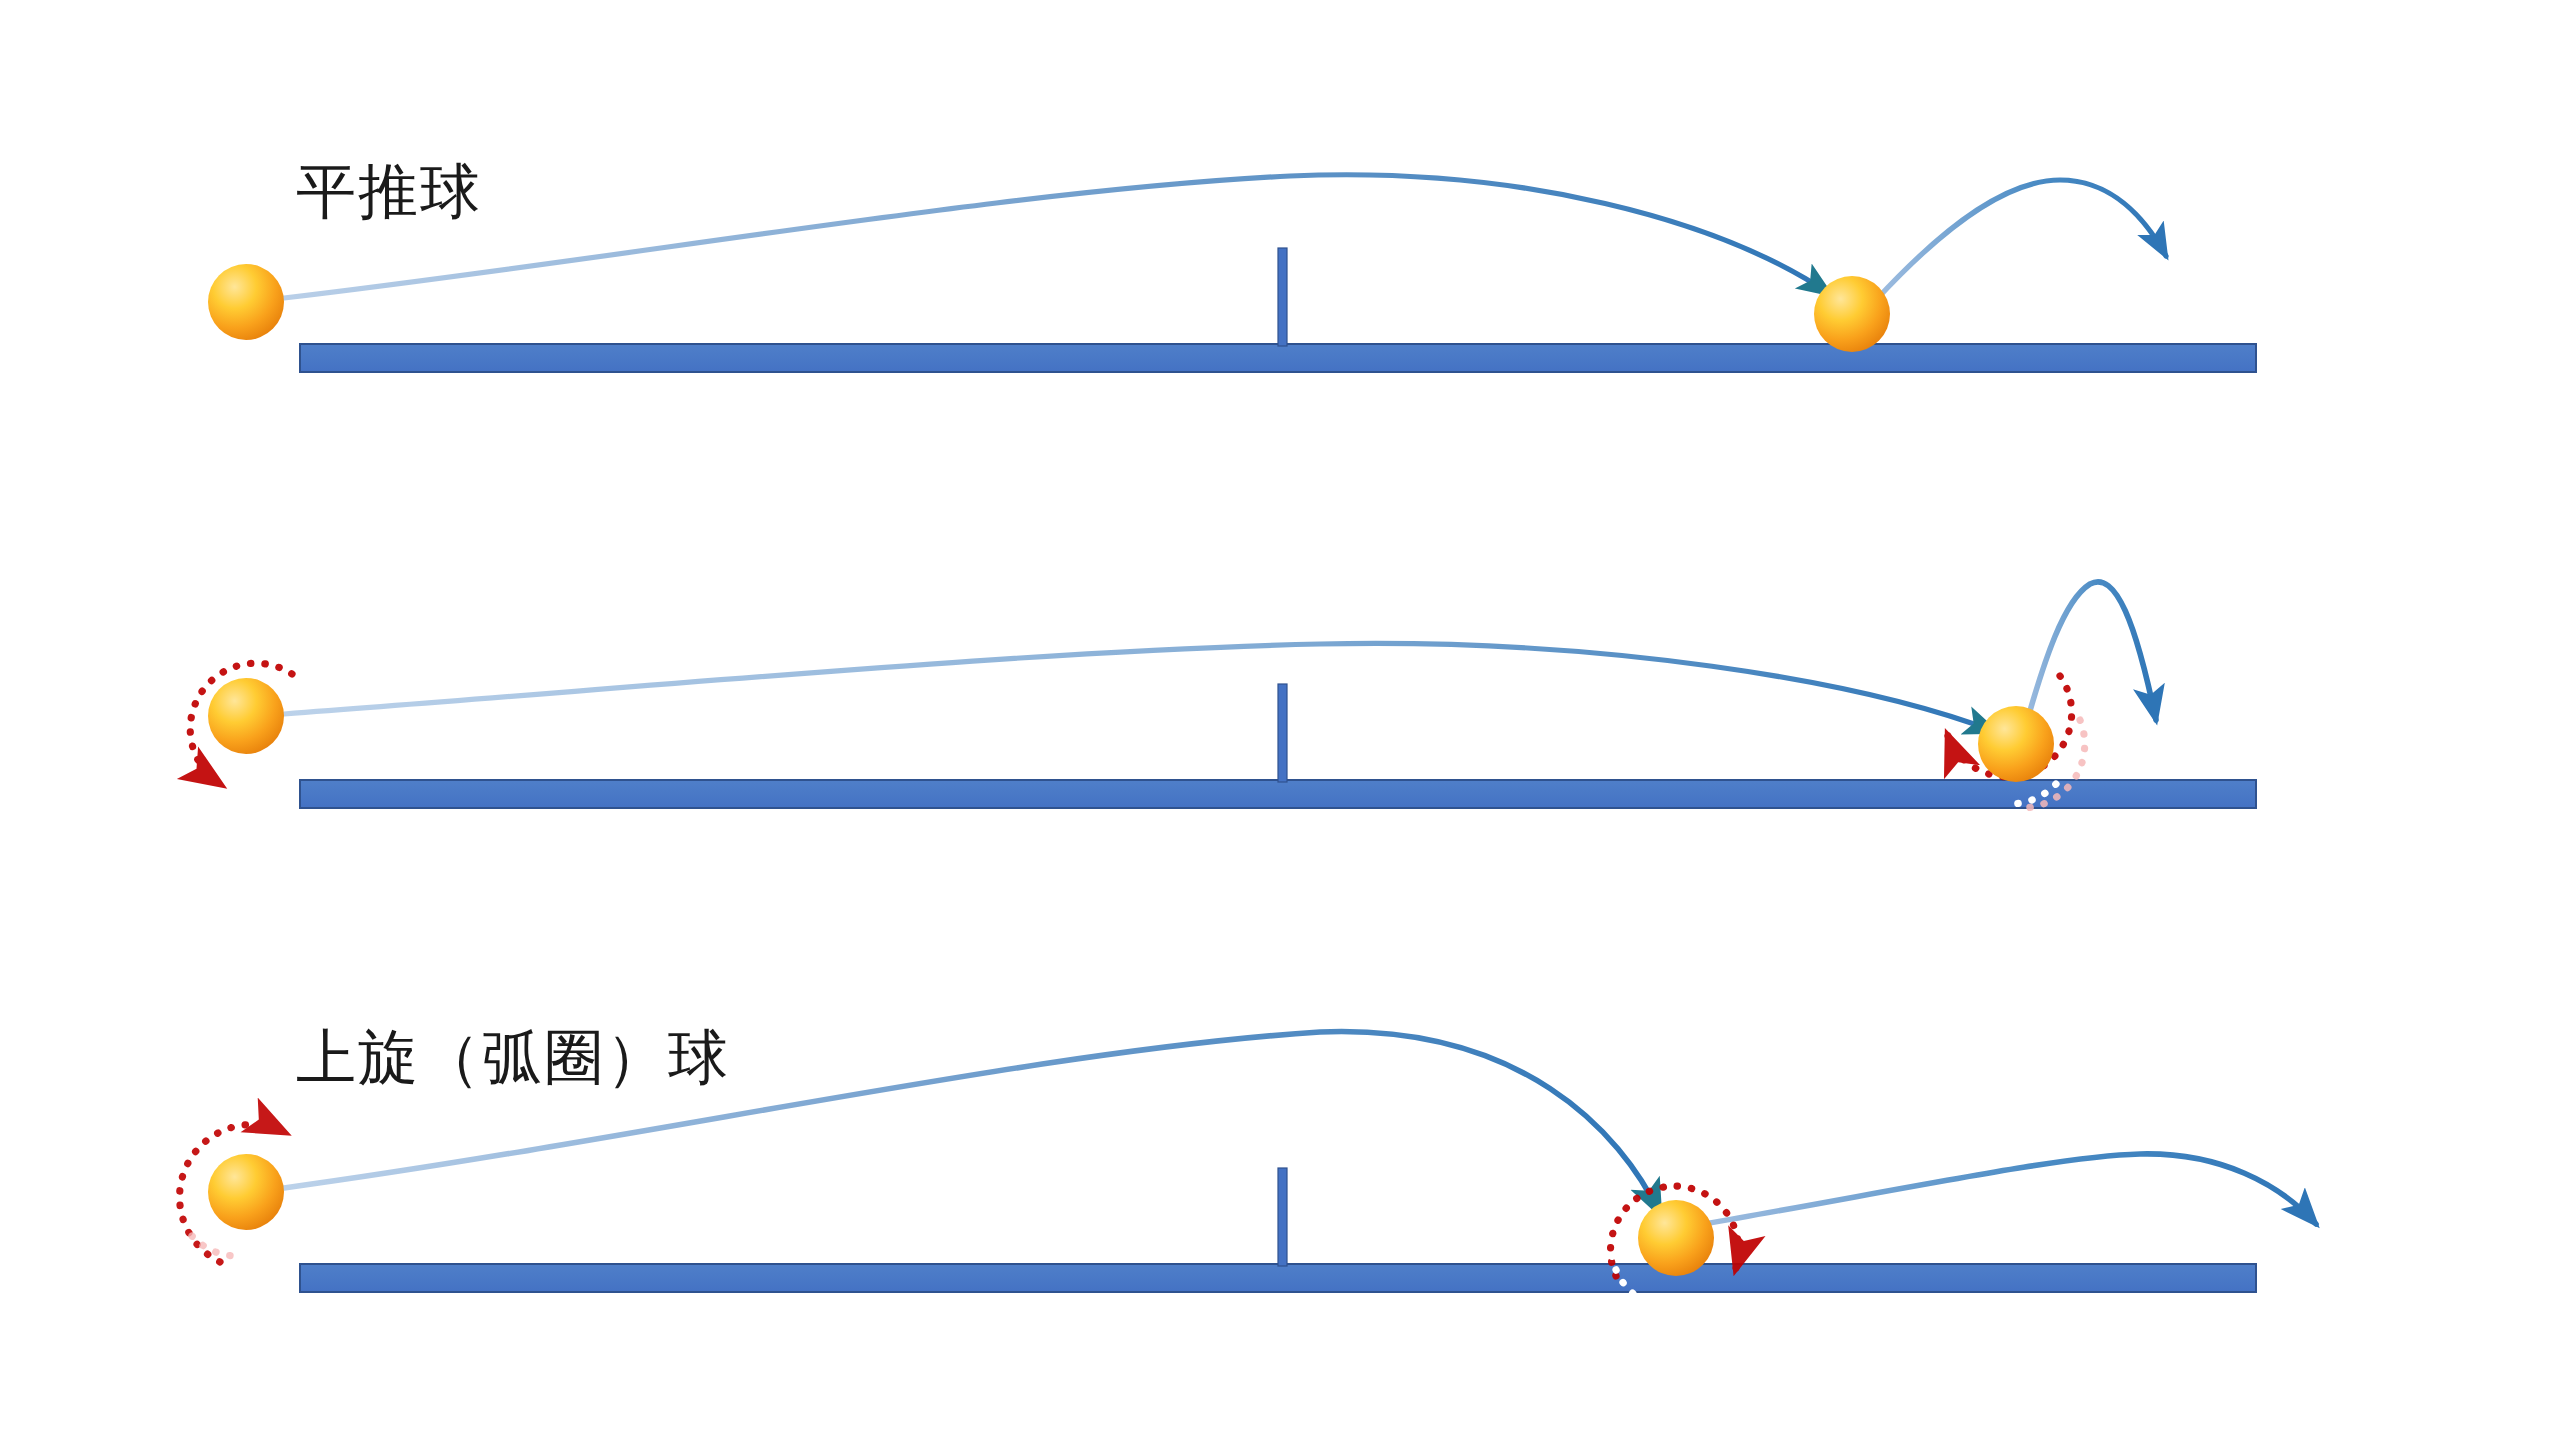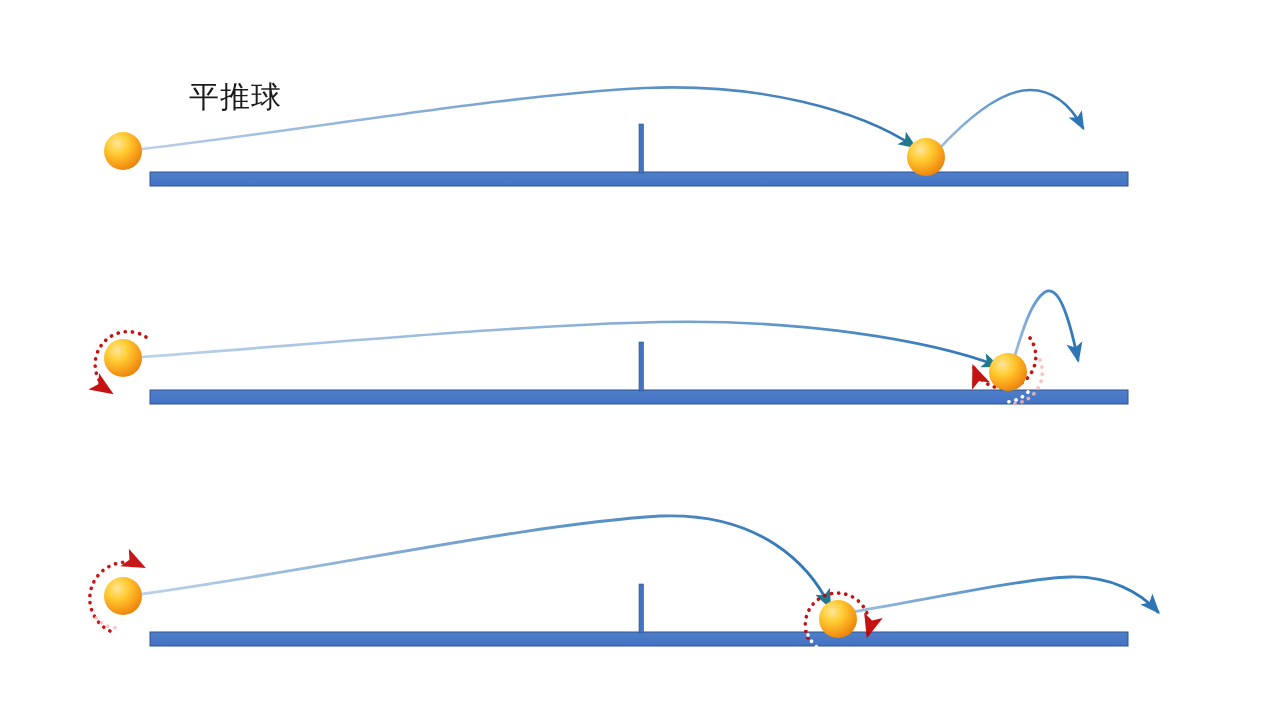--- a/index.html
+++ b/index.html
@@ -28,21 +28,20 @@
     height: 720px;
   }
   .row-label {
     position: absolute;
     font-family: "Liberation Sans", "DejaVu Sans", sans-serif;
     font-size: 30px;
     color: #1a1a1a;
     letter-spacing: 1px;
     white-space: nowrap;
     line-height: 1;
-    margin-left: 41px;
   }
   #label-row-1 { left: 148px; top: 82px; }
   #label-row-2 { left: 148px; top: 285px; }
   #label-row-3 { left: 148px; top: 515px; }
 </style>
 </head>
 <body>
 
 <div id="stage">
 
@@ -143,14 +142,15 @@
       </g>
 
       <circle cx="123" cy="596" r="19" fill="url(#ballGrad)"></circle>
       <circle cx="838" cy="619" r="19" fill="url(#ballGrad)"></circle>
     </g>
   </svg>
 
   <div class="row-label" id="label-row-1">平推球</div>
 
 
+  <div class="row-label" id="label-row-3">上旋（弧圈）球</div>
 
 </div>
 
 </body></html>

